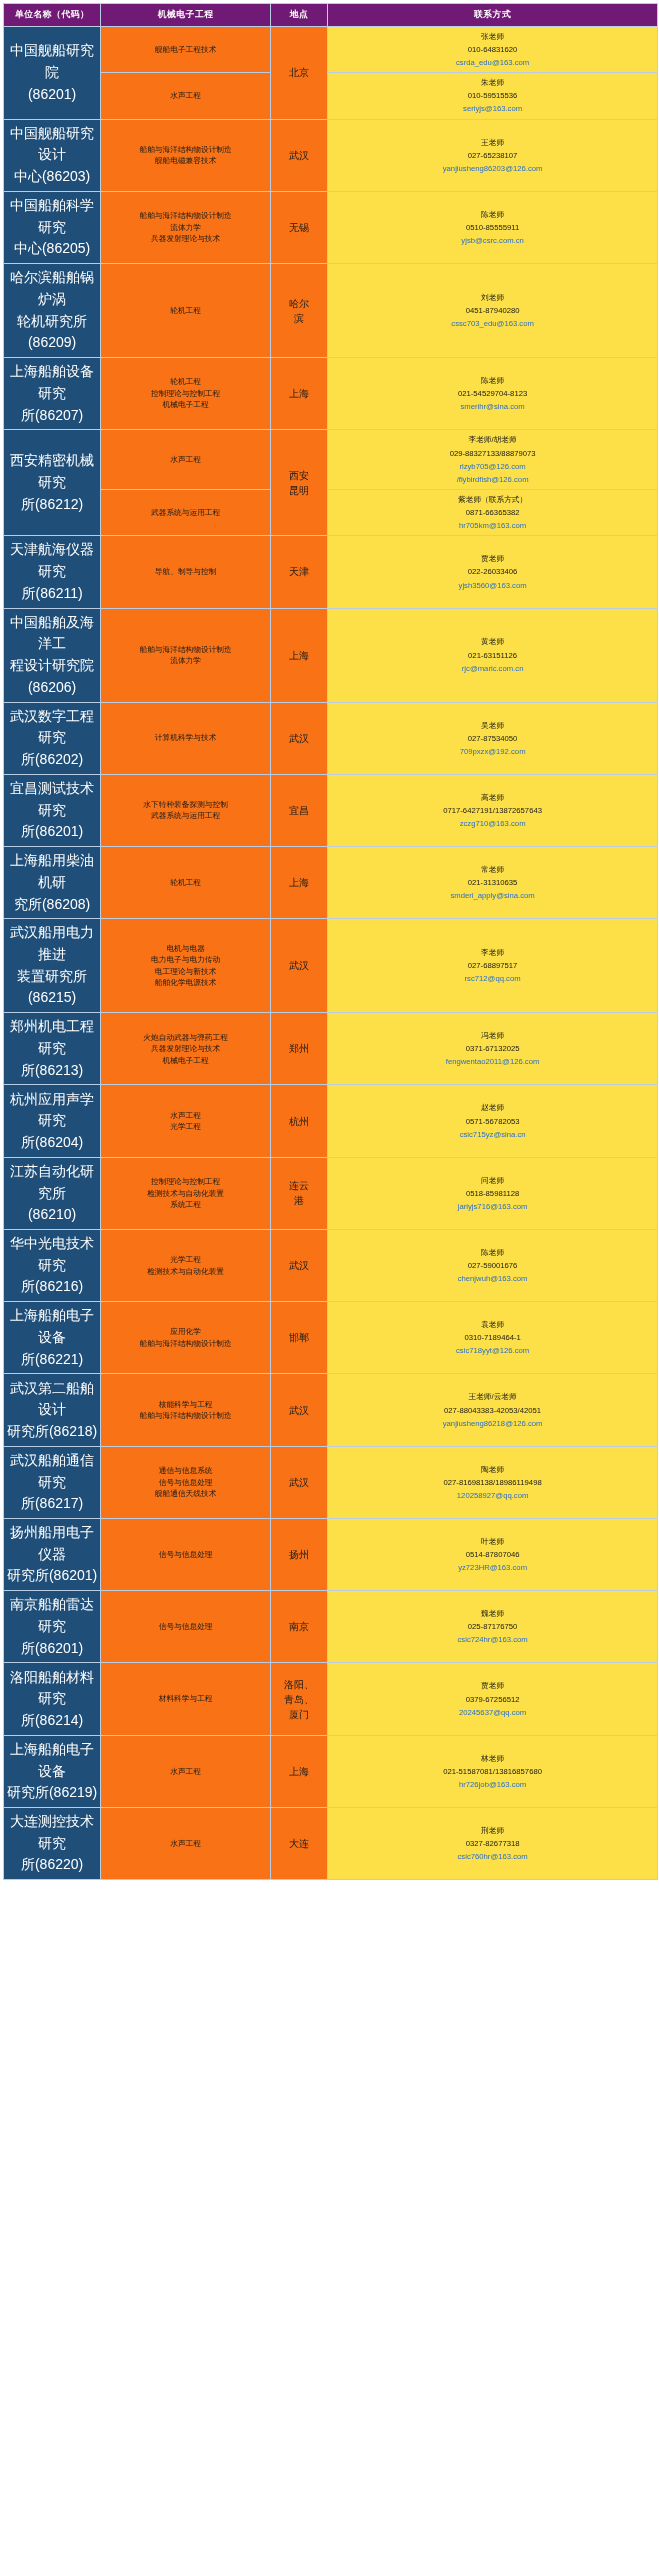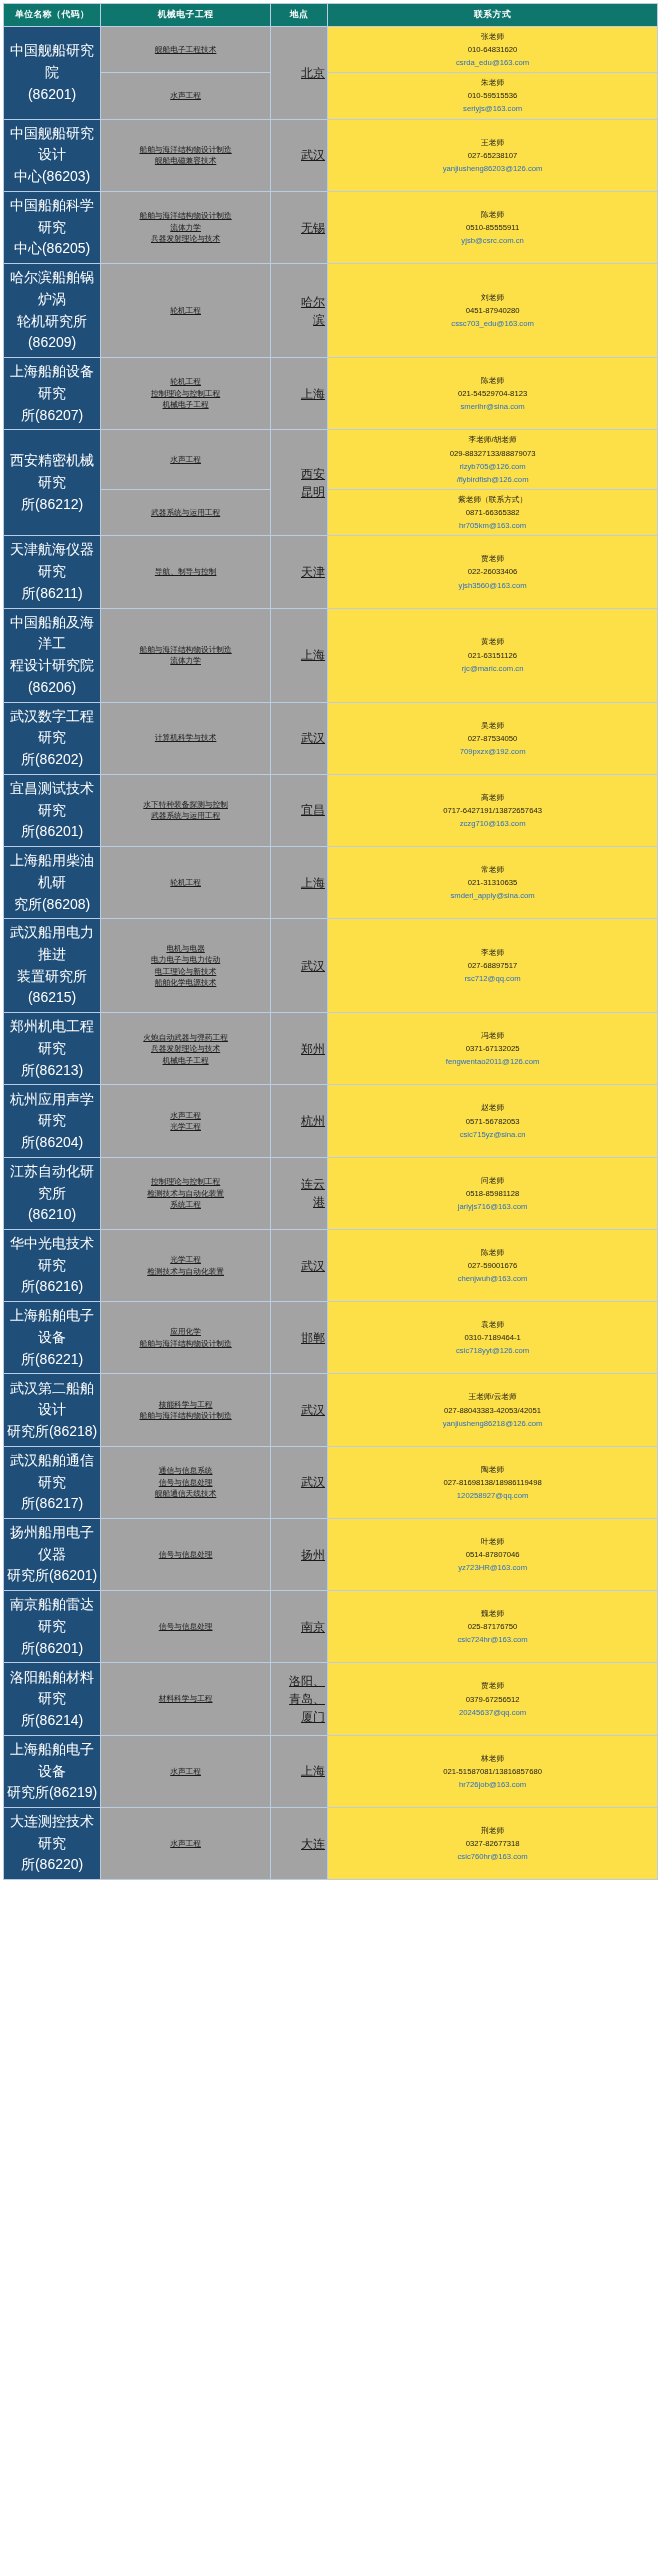--- a/index.html
+++ b/index.html
@@ -20,21 +20,21 @@
     width: 653px;
     border-collapse: collapse;
     table-layout: fixed;
   }
   table.main col.c0 { width: 97px; }
   table.main col.c1 { width: 170px; }
   table.main col.c2 { width: 57px; }
   table.main col.c3 { width: 330px; }
 
   thead th {
-    background: #0f766e;
+    background: #701a75;
     color: #ffffff;
     font-size: 8.8px;
     font-weight: bold;
     height: 19.6px;
     border: 0.5px solid #b9cde5;
     text-align: center;
     letter-spacing: 0.5px;
   }
   td {
     border: 0.5px solid #b9cde5;
@@ -46,31 +46,29 @@
     padding: 3.1px 2.1px;
   }
   td.unit {
     background: #1f4e79;
     color: #ffffff;
     font-size: 14px;
     font-weight: normal;
     line-height: 1.55;
   }
   td.major, td.place {
-    background: #a3a3a3;
-    text-decoration: underline;
+    background: #f97316;
   }
   td.contact {
     background: #fde047;
     color: #1a1a1a;
     line-height: 1.7;
   }
   td.place {
-    font-size: 12px;
-    text-align: right;
+    font-size: 10px;
   }
   .line { display: block; white-space: pre-wrap; }
   .mailblue { color: #2a6fc9; }
 </style>
 </head>
 <body>
 
 <div id="wrap">
   <table class="main">
     <colgroup>

